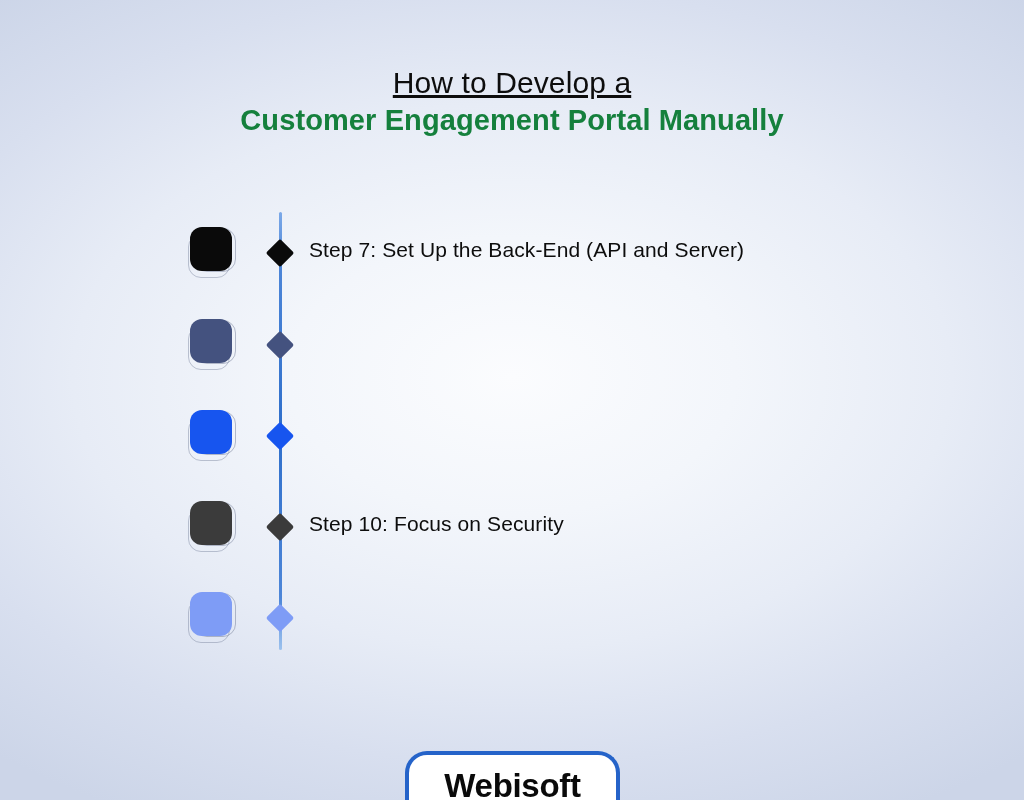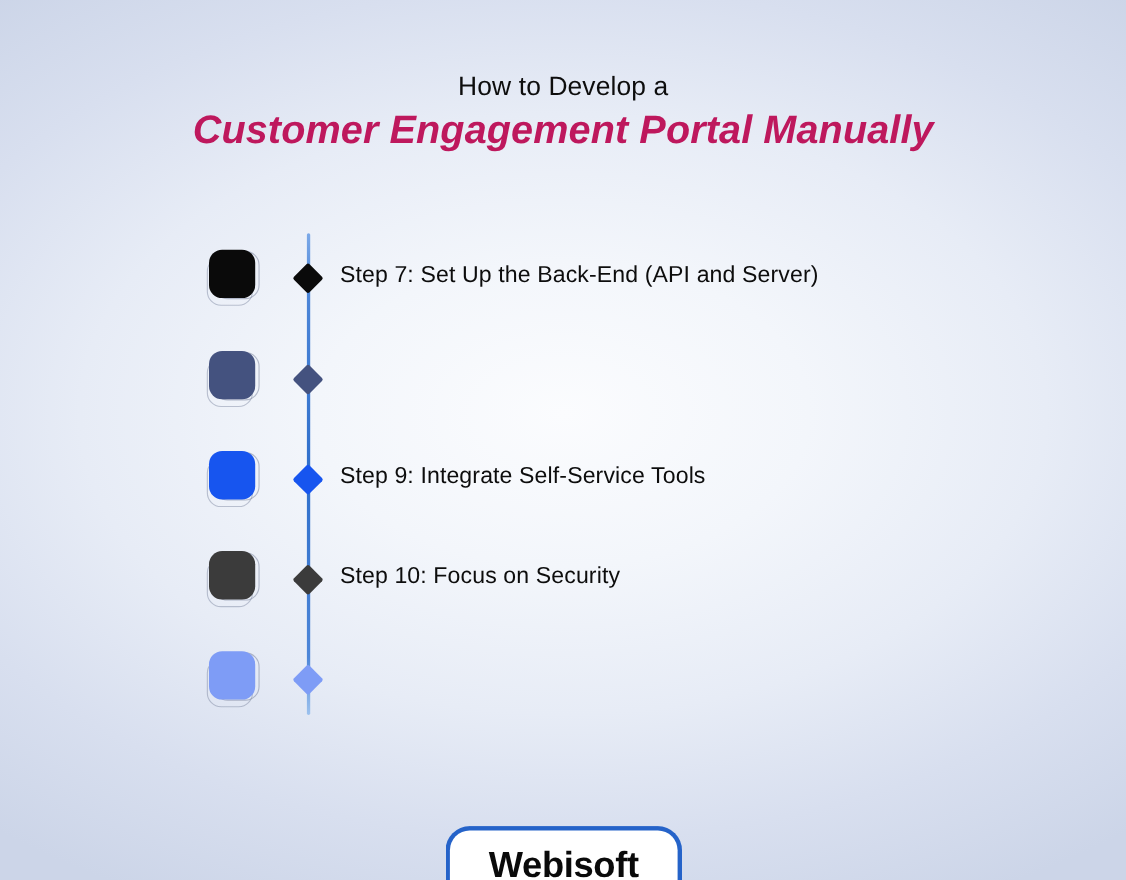--- a/index.html
+++ b/index.html
@@ -26,32 +26,32 @@
   .title-block {
     position: absolute;
     top: 64px;
     left: 0;
     width: 1024px;
     text-align: center;
     line-height: 1.28;
   }
   .title-line-1 {
     display: block;
-    font-size: 24px;
+    font-size: 30px;
     font-weight: 400;
     color: #0d0d0d;
     letter-spacing: 0.1px;
+    text-decoration: underline;
   }
   .title-line-2 {
     display: block;
-    font-size: 36px;
+    font-size: 29px;
     font-weight: 700;
-    color: #be185d;
+    color: #15803d;
     letter-spacing: 0.1px;
-    font-style: italic;
   }
 
   
   .timeline {
     position: absolute;
     top: 212px;
     left: 0;
     width: 1024px;
     height: 440px;
   }
@@ -187,21 +187,20 @@
     <div class="step-diamond" style="background:#44527f;"></div>
   </div>
 
   <div class="step-row" style="top:183px;">
     <div class="step-icon">
       <div class="ghost"></div>
       <div class="ghost-2"></div>
       <div class="tile" style="background:#1755ef;"></div>
     </div>
     <div class="step-diamond" style="background:#1755ef;"></div>
-    <div class="step-label">Step 9: Integrate Self-Service Tools</div>
   </div>
 
   <div class="step-row" style="top:274px;">
     <div class="step-icon">
       <div class="ghost"></div>
       <div class="ghost-2"></div>
       <div class="tile" style="background:#3b3b3b;"></div>
     </div>
     <div class="step-diamond" style="background:#3b3b3b;"></div>
     <div class="step-label">Step 10: Focus on Security</div>

